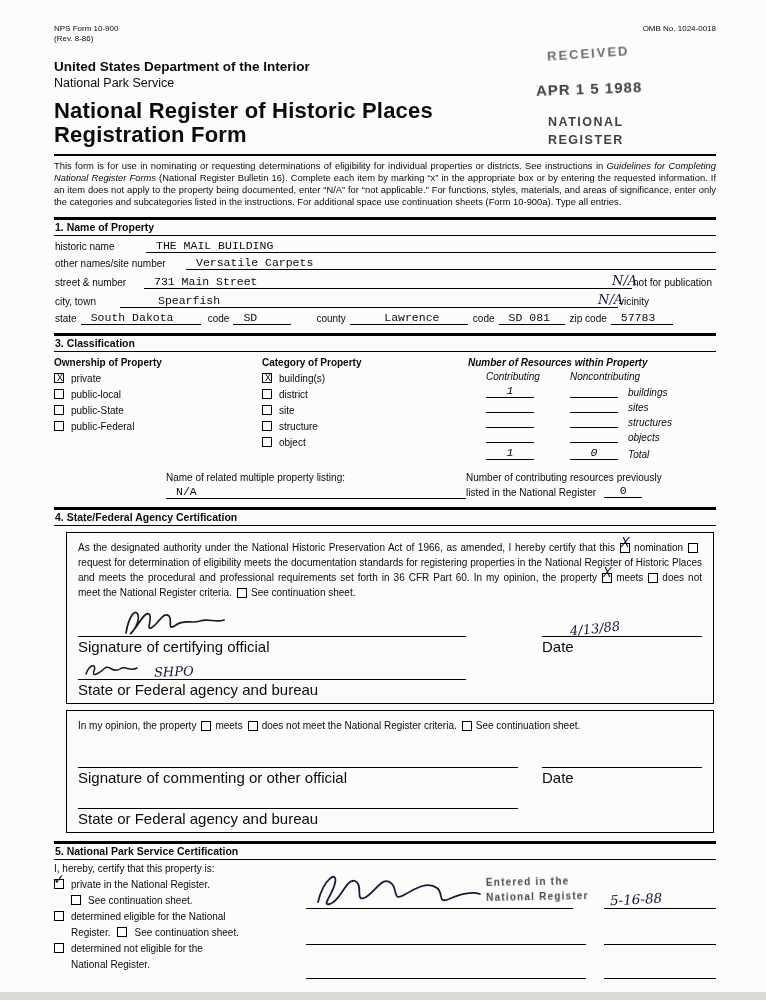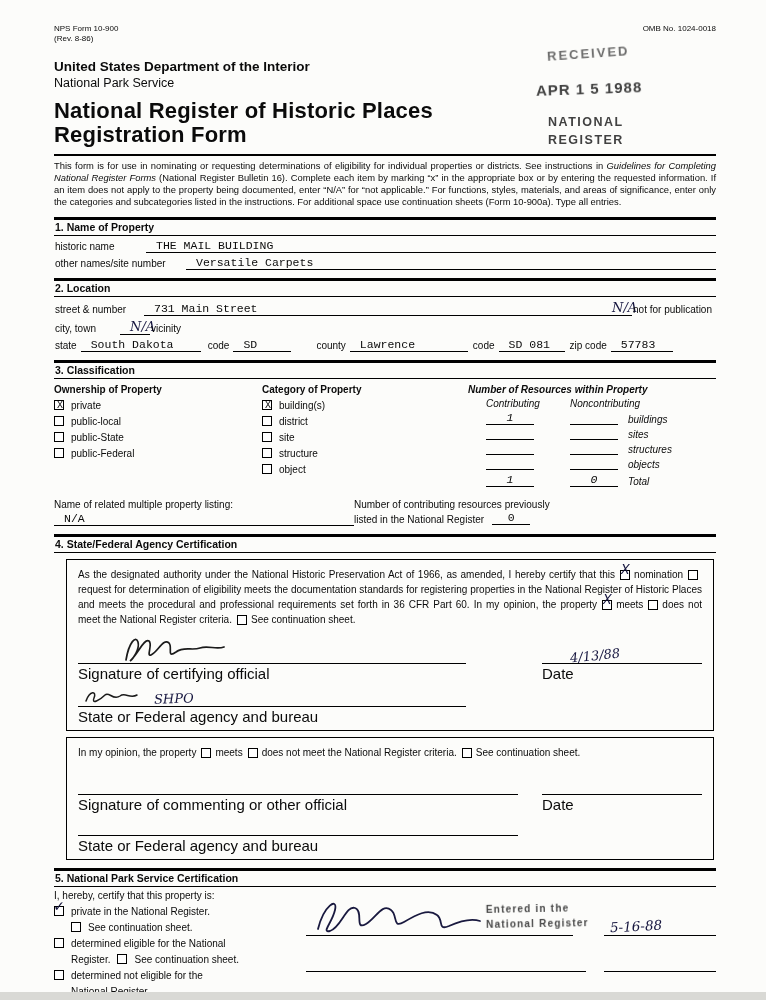--- a/index.html
+++ b/index.html
@@ -43,21 +43,21 @@
   .col1 { width:208px; } .col2 { width:206px; } .col3 { flex:1;font-style:italic; }
   .col-head { font-weight:bold; }
   .cb-row { display:flex; align-items:center; gap:7px; margin-top:5px; }
   .res-sub { display:flex; padding-left:18px; margin-top:3px; }
   .res-sub span:first-child { width:84px; }
   .res-row { display:flex; align-items:flex-end; padding-left:18px; margin-top:2.5px; font-size:10px; }
   .mini { border-bottom:1px solid #000; min-height:12.5px; text-align:center; }
   .mini.c1 { width:48px; margin-right:36px; }
   .mini.c2 { width:48px; margin-right:10px; }
 
-  .s3-footer { display:flex; justify-content:flex-start; margin-top:12px; font-size:10px; }
+  .s3-footer { display:flex; justify-content:flex-end; margin-top:12px; font-size:10px;margin-left:38px; }
   .s3f-left { width:300px; } .s3f-right { width:250px; }
 
   .cert-box { border:1.5px solid #000; margin:6px 2px 0 12px; padding:7px 11px 5px; }
   .cert-text { font-size:10px; line-height:1.5; text-align:justify; }
   .cert-text .cb { margin:0 4px -1px 5px; }
   .sig-row { display:flex; align-items:flex-end; }
   .sig-line { border-bottom:1px solid #000; position:relative; height:13px; }
   .sig-labels { display:flex; font-size:15px; margin-top:1px; }
   .spacer { flex:1; }
 
@@ -106,39 +106,39 @@
   <div class="sec-head">1. Name of Property</div>
   <div class="row">
     <span class="lbl" style="width:92px;">historic name</span>
     <span class="fill"><span class="typed">THE MAIL BUILDING</span></span>
   </div>
   <div class="row">
     <span class="lbl" style="width:132px;">other names/site number</span>
     <span class="fill"><span class="typed">Versatile Carpets</span></span>
   </div>
 
-  <div class="sec-head">2. Location</div>
   <div class="row">
     <span class="lbl" style="width:90px;">street &amp; number</span>
     <span class="fill"><span class="typed">731 Main Street</span></span>
     <span class="fill w hand" style="width:30px;text-align:center;font-size:13px;">N/A</span>
     <span class="lbl">not for publication</span>
   </div>
   <div class="row">
     <span class="lbl" style="width:66px;">city, town</span>
+    <span class="fill"><span class="typed" style="margin-left:28px;">Spearfish</span></span>
     <span class="fill w hand" style="width:30px;text-align:center;font-size:13px;">N/A</span>
     <span class="lbl" style="width:98px;">vicinity</span>
   </div>
   <div class="row">
     <span class="lbl">state</span>
     <span class="fill w" style="width:120px;"><span class="typed">South Dakota</span></span>
     <span class="lbl" style="margin-left:6px;">code</span>
     <span class="fill w" style="width:58px;"><span class="typed">SD</span></span>
     <span class="lbl" style="margin-left:24px;">county</span>
-    <span class="fill w" style="width:118px;"><span class="typed">Lawrence</span></span>
+    <span class="fill w" style="width:118px;text-align:center;"><span class="typed">Lawrence</span></span>
     <span class="lbl" style="margin-left:4px;">code</span>
     <span class="fill w" style="width:66px;"><span class="typed">SD 081</span></span>
     <span class="lbl" style="margin-left:4px;text-align:center;">zip code</span>
     <span class="fill w" style="width:62px;"><span class="typed">57783</span></span>
   </div>
 
   <div class="sec-head">3. Classification</div>
   <div class="class-cols">
     <div class="col1">
       <div class="col-head">Ownership of Property</div>

